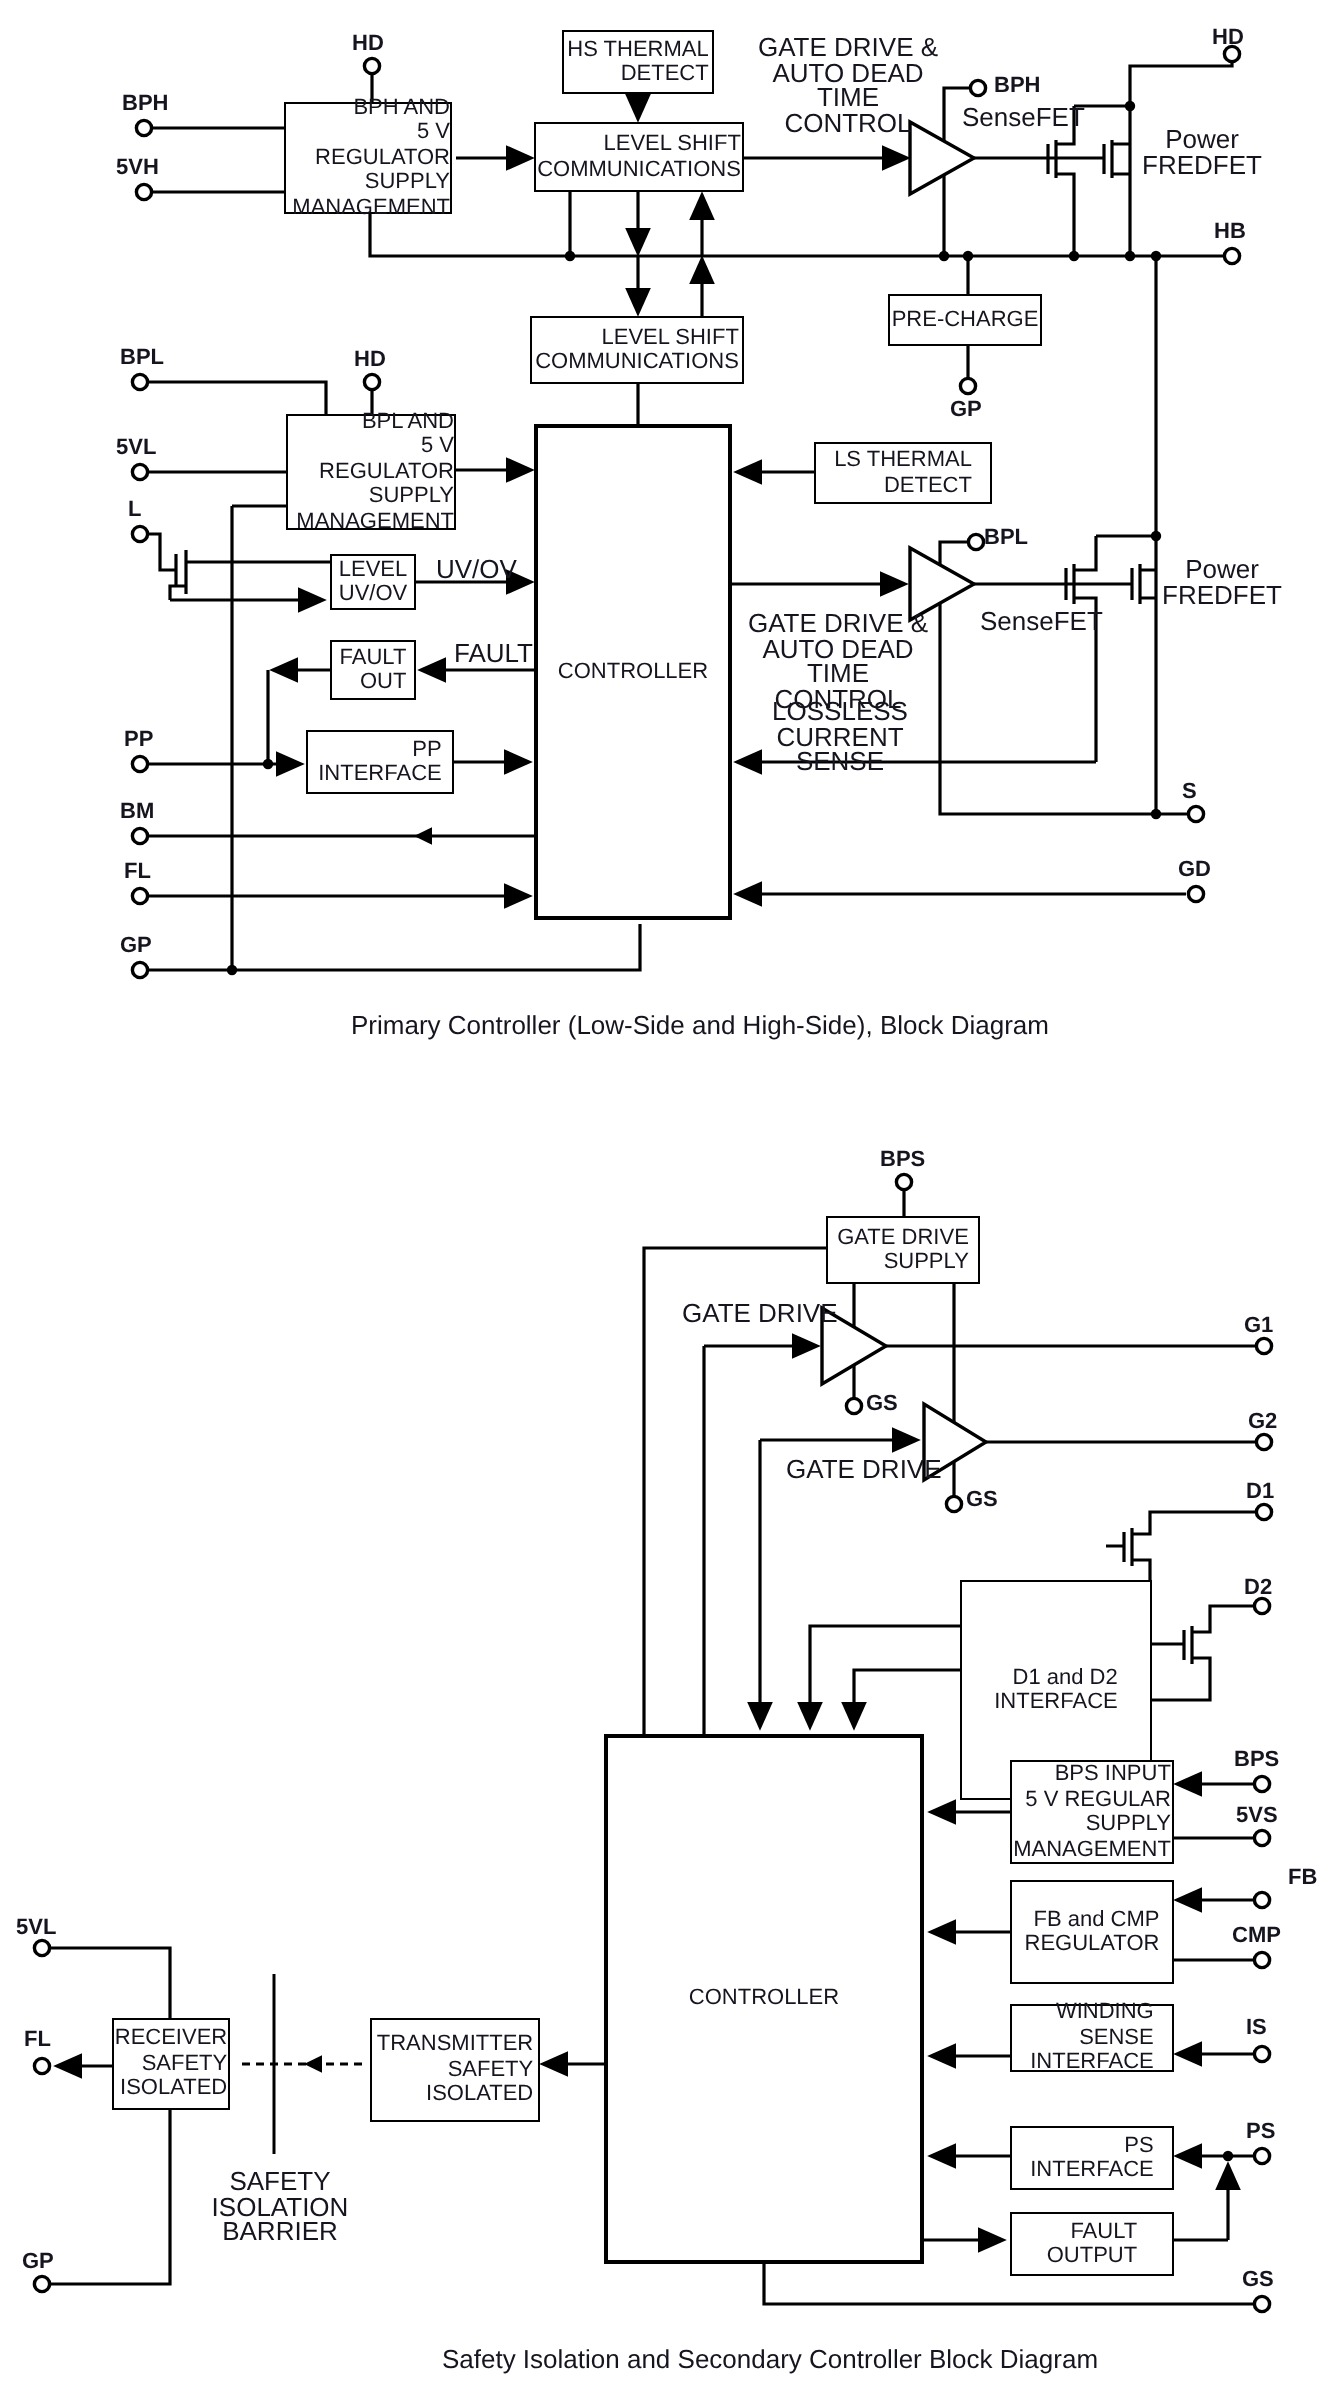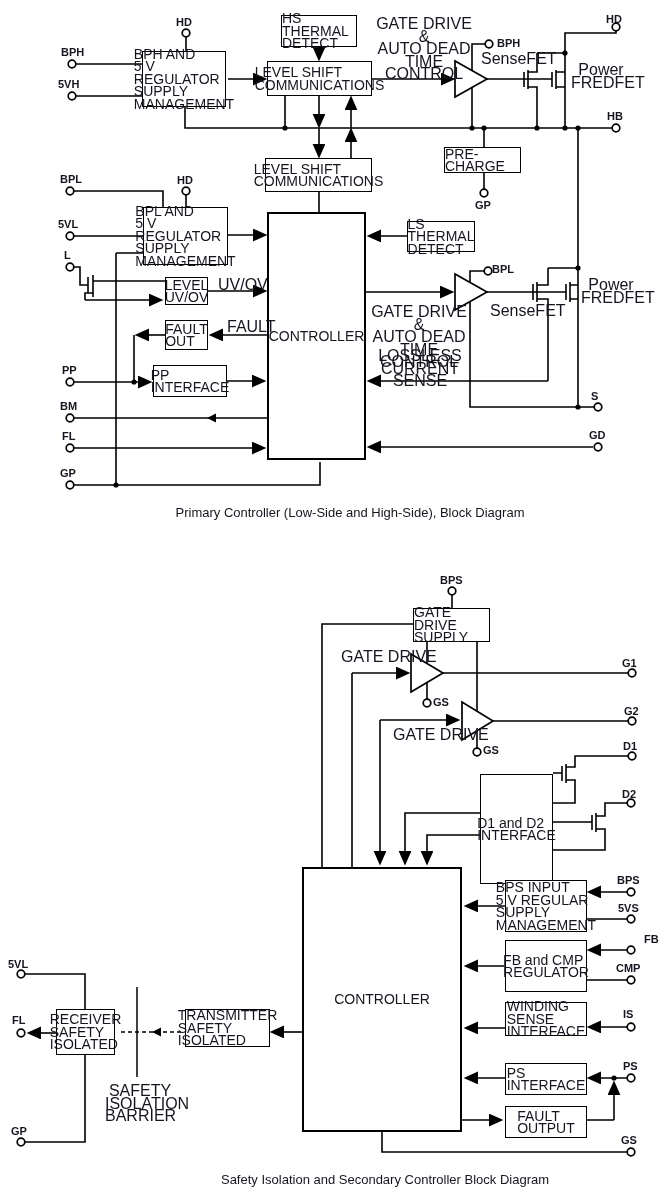--- a/index.html
+++ b/index.html
@@ -1,23 +1,23 @@
 <!DOCTYPE html>
 <html><head>
 <meta charset="utf-8">
 <style>
   html,body{margin:0;padding:0;background:#fff}
   #page{position:relative;width:666px;height:1200px;background:#fff;overflow:hidden;
         font-family:"Liberation Sans",sans-serif;color:#15151f}
   svg.wires{position:absolute;left:0;top:0}
   .bx{position:absolute;background:#fff;border:1.6px solid #000;box-sizing:border-box;
-      display:flex;align-items:center;justify-content:center;text-align:left;
-      font-size:14px;line-height:12.5px;white-space:pre-line}
+      display:flex;align-items:center;justify-content:center;text-align:right;
+      font-size:11px;line-height:12.5px;white-space:pre-line}
   .thick{border-width:2.8px}
-  .lb{position:absolute;font-size:16px;line-height:12.5px;white-space:pre-line;text-align:center}
+  .lb{position:absolute;font-size:13px;line-height:12.5px;white-space:pre-line;text-align:center}
   .la{text-align:left}
   .pl{position:absolute;font-weight:bold;font-size:11px;line-height:12px;white-space:nowrap}
   .cap{position:absolute;font-size:13px;text-align:center;width:666px}
 </style>
 </head>
 <body>
 
 <div id="page">
 
 <svg class="wires" width="666" height="1200" viewBox="0 0 666 1200">
@@ -173,21 +173,21 @@
 <div class="bx" style="left:143px;top:207px;width:85px;height:58px">BPL AND
 5 V REGULATOR
 SUPPLY
 MANAGEMENT</div>
 <div class="bx" style="left:165px;top:277px;width:43px;height:28px">LEVEL
 UV/OV</div>
 <div class="bx" style="left:165px;top:320px;width:43px;height:30px">FAULT
 OUT</div>
 <div class="bx" style="left:153px;top:365px;width:74px;height:32px">PP
 INTERFACE</div>
-<div class="bx" style="left:407px;top:221px;width:68px;height:31px">LS THERMAL
+<div class="bx" style="left:407px;top:221px;width:89px;height:31px">LS THERMAL
 DETECT</div>
 <div class="bx thick" style="left:267px;top:212px;width:99px;height:248px">CONTROLLER</div>
 
 <div class="lb" style="left:374px;top:18px;width:100px">GATE DRIVE &amp;
 AUTO DEAD TIME
 CONTROL</div>
 <div class="lb la" style="left:481px;top:53px">SenseFET</div>
 <div class="lb" style="left:571px;top:64px;width:60px">Power
 FREDFET</div>
 <div class="lb la" style="left:218px;top:279px">UV/OV</div>
@@ -216,40 +216,40 @@
 <div class="pl" style="left:492px;top:263px">BPL</div>
 <div class="pl" style="left:62px;top:364px">PP</div>
 <div class="pl" style="left:60px;top:400px">BM</div>
 <div class="pl" style="left:62px;top:430px">FL</div>
 <div class="pl" style="left:60px;top:467px">GP</div>
 <div class="pl" style="left:591px;top:390px">S</div>
 <div class="pl" style="left:589px;top:429px">GD</div>
 
 <div class="bx" style="left:413px;top:608px;width:77px;height:34px">GATE DRIVE
 SUPPLY</div>
-<div class="bx" style="left:480px;top:774px;width:73px;height:110px">D1 and D2
+<div class="bx" style="left:480px;top:790px;width:96px;height:110px">D1 and D2
 INTERFACE</div>
 <div class="bx" style="left:505px;top:880px;width:82px;height:52px">BPS INPUT
 5 V REGULAR
 SUPPLY
 MANAGEMENT</div>
 <div class="bx" style="left:505px;top:940px;width:82px;height:52px">FB and CMP
 REGULATOR</div>
 <div class="bx" style="left:505px;top:1002px;width:82px;height:34px">WINDING
 SENSE
 INTERFACE</div>
 <div class="bx" style="left:505px;top:1063px;width:82px;height:32px">PS
 INTERFACE</div>
 <div class="bx" style="left:505px;top:1106px;width:82px;height:32px">FAULT
 OUTPUT</div>
 <div class="bx thick" style="left:302px;top:867px;width:160px;height:265px">CONTROLLER</div>
 <div class="bx" style="left:56px;top:1009px;width:59px;height:46px">RECEIVER
 SAFETY
 ISOLATED</div>
-<div class="bx" style="left:185px;top:1009px;width:85px;height:38px">TRANSMITTER
+<div class="bx" style="left:185px;top:1009px;width:85px;height:52px">TRANSMITTER
 SAFETY
 ISOLATED</div>
 
 <div class="lb la" style="left:341px;top:651px">GATE DRIVE</div>
 <div class="lb la" style="left:393px;top:729px">GATE DRIVE</div>
 <div class="lb" style="left:105px;top:1085px;width:70px">SAFETY
 ISOLATION
 BARRIER</div>
 <div class="cap" style="left:52px;top:1172px">Safety Isolation and Secondary Controller Block Diagram</div>
 

